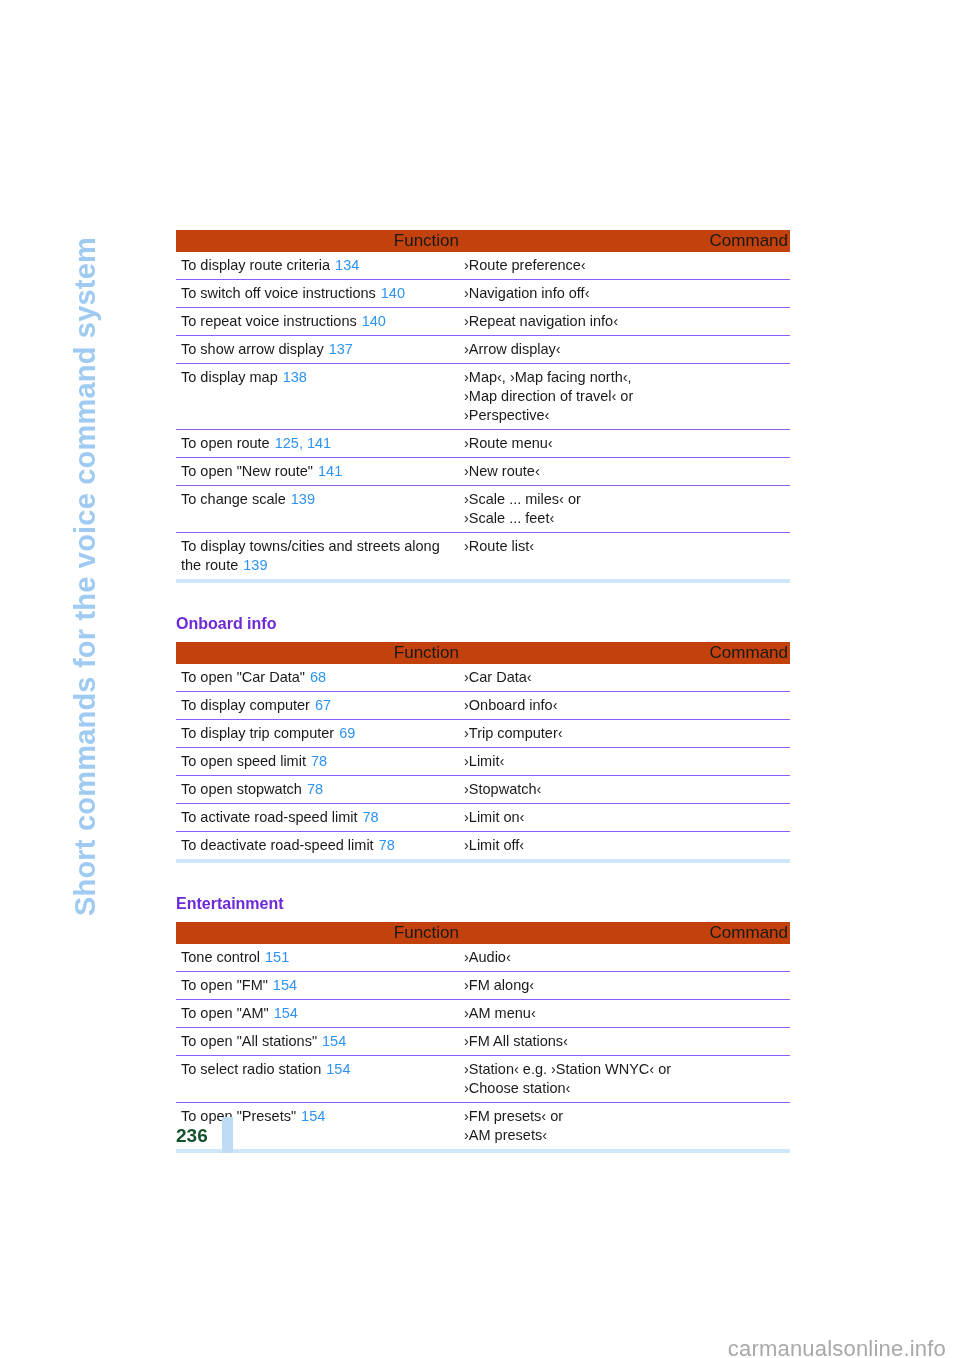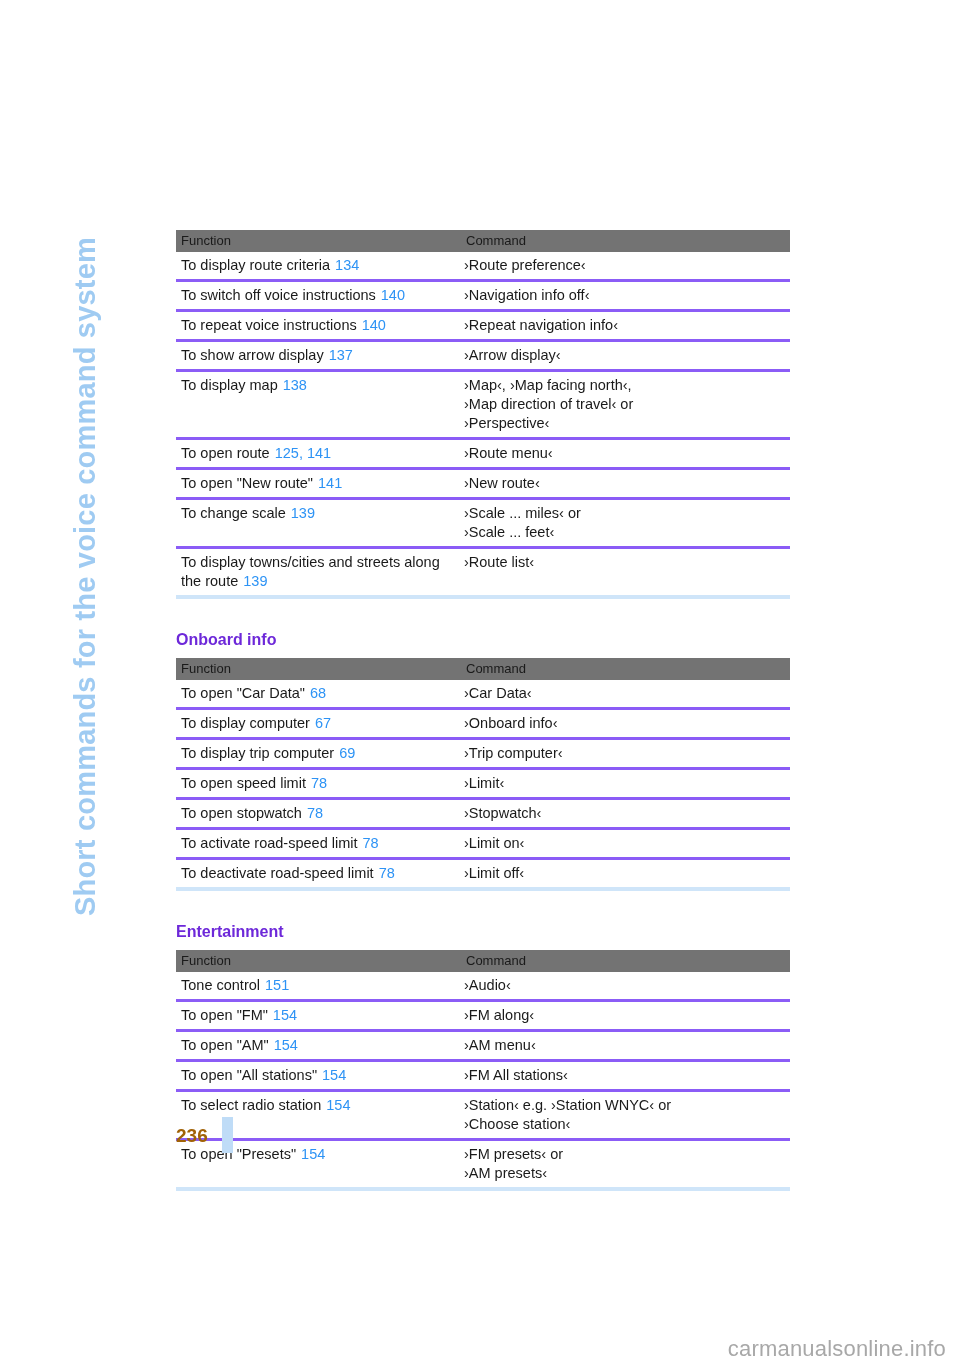--- a/index.html
+++ b/index.html
@@ -49,34 +49,34 @@
 
   table.cmd-table {
     width: 100%;
     border-collapse: collapse;
     table-layout: fixed;
   }
   table.cmd-table col.c-func { width: 285px; }
   table.cmd-table col.c-cmd  { width: 329px; }
 
   table.cmd-table thead th {
-    background: #737373;
-    font-size: 13px;
+    background: #c2410c;
+    font-size: 17px;
     font-weight: normal;
     color: #1a1a1a;
-    text-align: left;
+    text-align: right;
     padding: 4px 2px 4px 5px;
     line-height: 14px;
   }
   table.cmd-table tbody td {
     font-size: 14.5px;
     color: #1a1a1a;
     padding: 4px 2px 4px 5px;
     vertical-align: top;
-    border-bottom: 3px solid #8b5cf6;
+    border-bottom: 1px solid #8b5cf6;
     line-height: 19px;
   }
   table.cmd-table tbody tr:last-child td {
     border-bottom: none;
     margin-left: 20px;
   }
   table.cmd-table td.cmd-col { padding-left: 3px; }
 
   .tbl-wrap { border-bottom: 4px solid #cfe5f9; }
 
@@ -98,21 +98,21 @@
   #footer {
     position: absolute;
     left: 176px;
     top: 1117px;
     display: flex;
     align-items: center;
   }
   #footer .pagenum {
     font-size: 19px;
     font-weight: bold;
-    color: #a16207;
+    color: #14532d;
     line-height: 19px;
   }
   #footer .pagebar {
     width: 11px;
     height: 36px;
     background: #bfdcf7;
     margin-left: 14px;
   }
 
   

